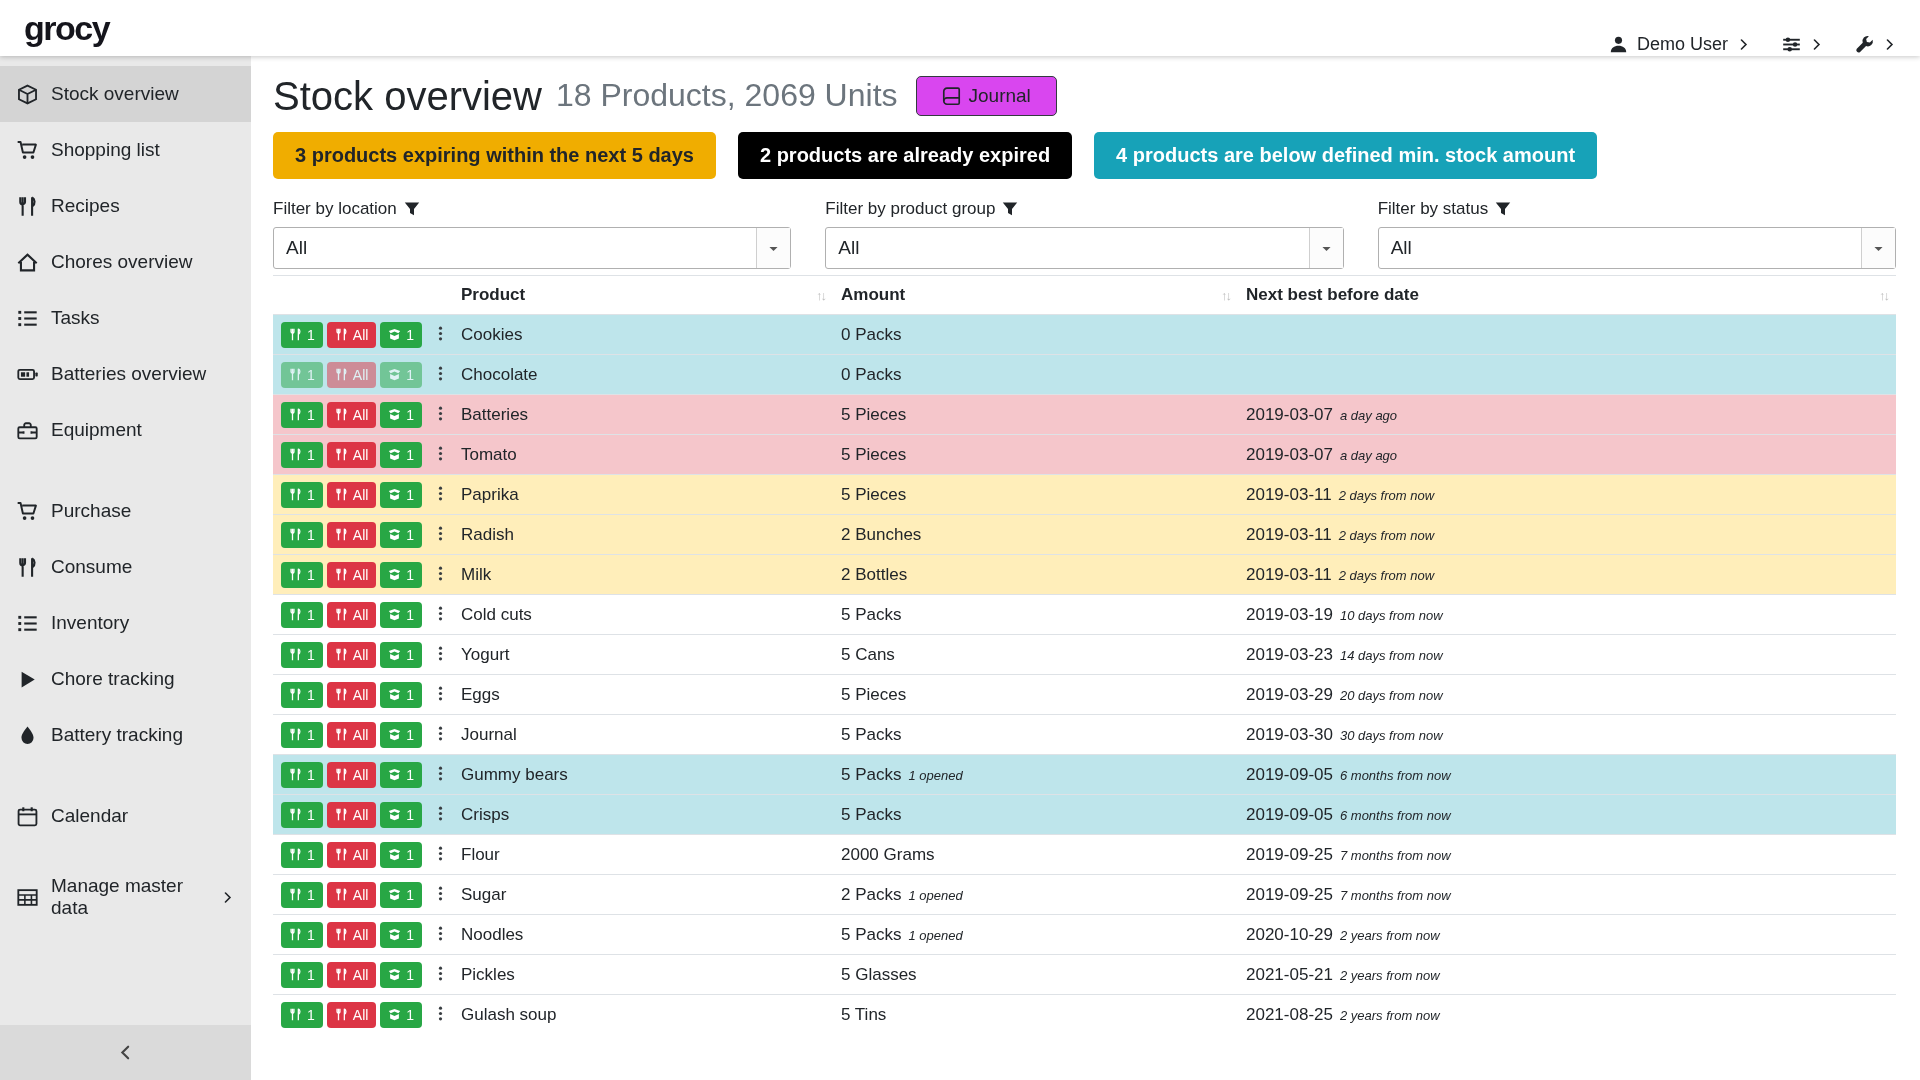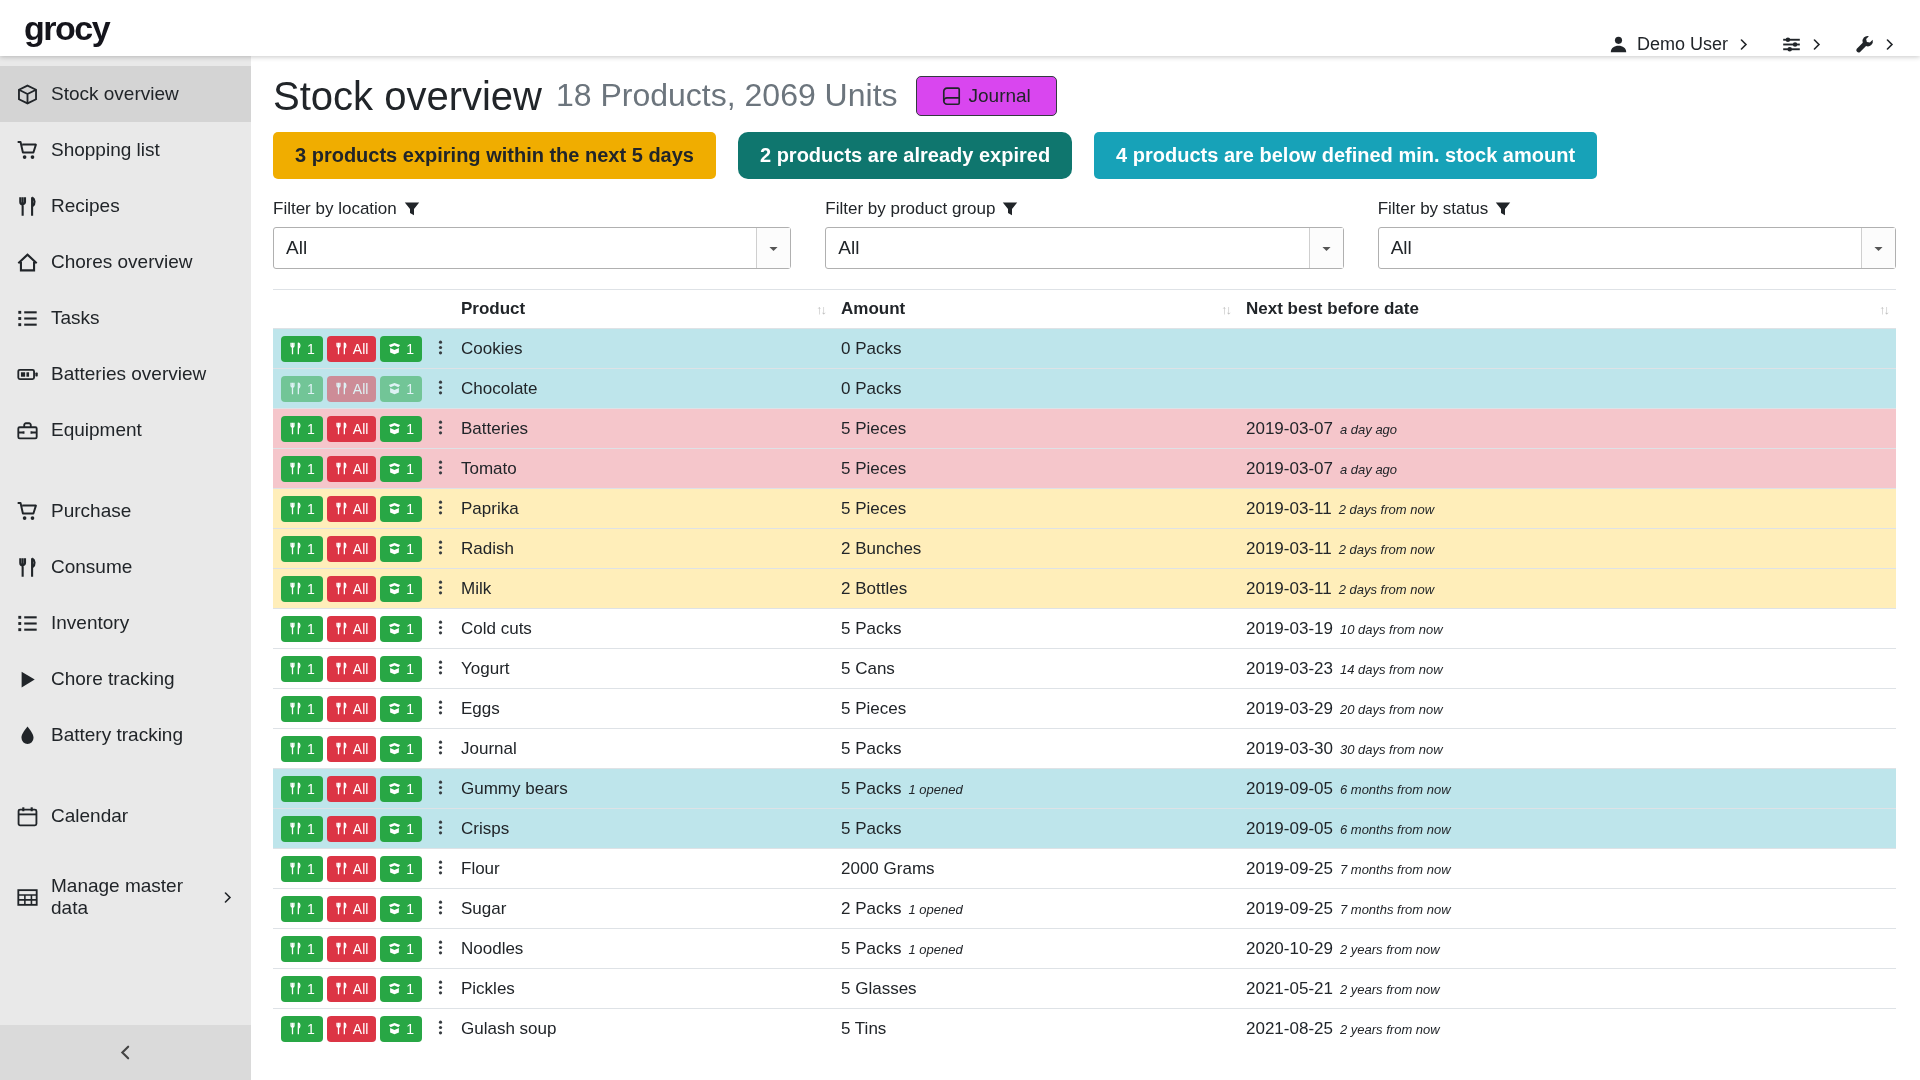--- a/index.html
+++ b/index.html
@@ -43,21 +43,21 @@
   
   .filters { display:flex; gap:34px; margin-top:20px; }
   .filter-block { flex:1; min-width:0; }
   .filter-label { display:flex; align-items:center; gap:7px; font-size:17px; margin-bottom:8px; color:#212529; }
   .text-input { width:100%; height:42px; border:1px solid #b0b0b0; border-radius:3px; padding:0 12px; font-size:19px; font-family:inherit; background:#fff; }
   .select { height:42px; border:1px solid #b0b0b0; border-radius:3px; background:#fff; display:flex; align-items:center; cursor:pointer; }
   .select-value { flex:1; padding:0 12px; font-size:19px; }
   .select-caret { width:34px; height:100%; border-left:1px solid #cfcfcf; display:flex; align-items:center; justify-content:center; color:#555; background:#fcfcfc; }
 
   
-  .stock-table { width:100%; border-collapse:collapse; margin-top:20px; table-layout:fixed; }
+  .stock-table { width:100%; border-collapse:collapse; margin-top:6px; table-layout:fixed; }
   .stock-table th { border-top:1px solid #dee2e6; border-bottom:1px solid #dee2e6; padding:9px 8px; font-size:17px; font-weight:700; text-align:left; }
   .th-flex { display:flex; align-items:center; justify-content:space-between; }
   .sort-arrows { color:#bdbdbd; font-size:13px; letter-spacing:-2px; font-weight:400; cursor:pointer; }
   .stock-table td { border-top:1px solid #dee2e6; padding:4px 8px; font-size:17px; vertical-align:middle; height:40px; white-space:nowrap; overflow:hidden; }
   .row-below-min { background:#bee5eb; }
   .row-expired { background:#f5c6cb; }
   .row-expiring { background:#ffeeba; }
   .actions-cell { white-space:nowrap; }
   .row-btn { display:inline-flex; align-items:center; gap:5px; border:none; border-radius:4px; color:#fff; padding:5px 8px;
              font-size:14px; font-family:inherit; cursor:pointer; vertical-align:middle; }
@@ -311,21 +311,21 @@
                 <path d="M4.2 1h9.3a1 1 0 0 1 1 1v11.5a1 1 0 0 1-1 1H4.2a2.7 2.7 0 0 1-2.7-2.7V3.7A2.7 2.7 0 0 1 4.2 1z" fill="none" stroke="currentColor" stroke-width="1.4"></path>
                 <path d="M1.5 11.8a2.7 2.7 0 0 1 2.7-2.7h10.3" fill="none" stroke="currentColor" stroke-width="1.4"></path>
               </svg>
             </span>
           <span>Journal</span>
         </button>
       </div>
 
       <div class="pills" id="pills">
           <button class="pill" style="background: rgb(240, 173, 0); color: rgb(33, 37, 41);"><span>3 products expiring within the next 5 days</span></button>
-          <button class="pill" style="background: #0f766e; color: rgb(255, 255, 255); border-radius: 10px;"><span>2 products are already expired</span></button>
+          <button class="pill" style="background: #000000; color: rgb(255, 255, 255);"><span>2 products are already expired</span></button>
           <button class="pill" style="background: rgb(23, 162, 184); color: rgb(255, 255, 255);"><span>4 products are below defined min. stock amount</span></button>
         </div>
 
       <div class="filters">
         <div class="filter-block">
           <div class="filter-label">
             <span>Filter by location</span>
             <span class="icon i15">
                 <svg viewBox="0 0 16 16">
                   <path d="M.8 1.5h14.4L10 8v6.2l-4-2.2V8z" fill="currentColor"></path>

